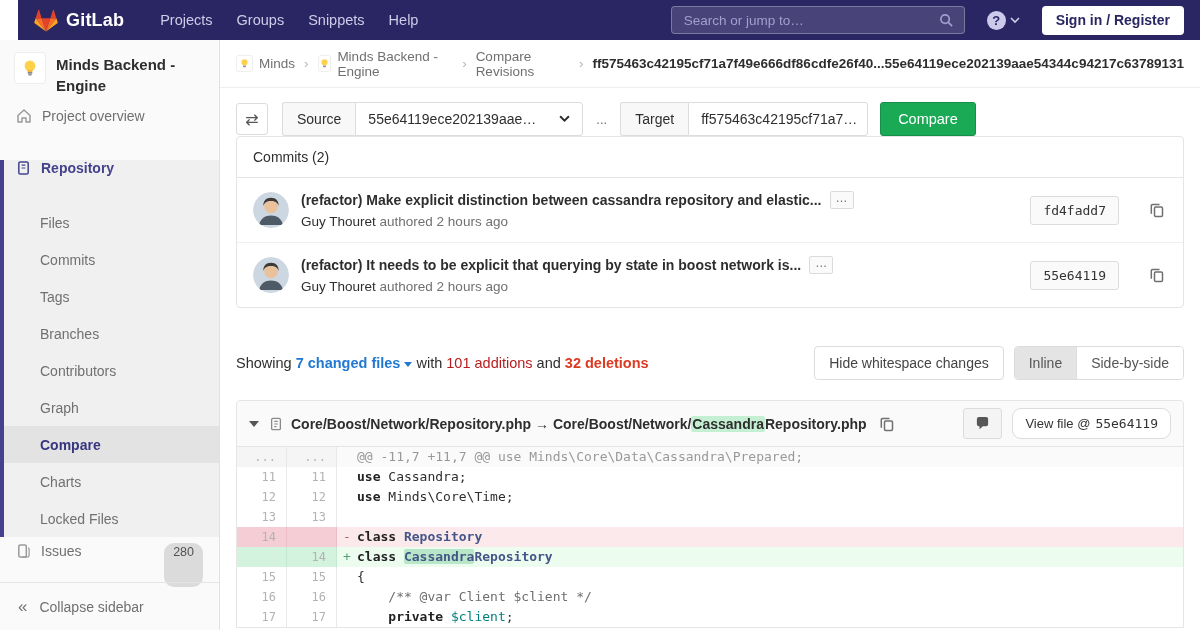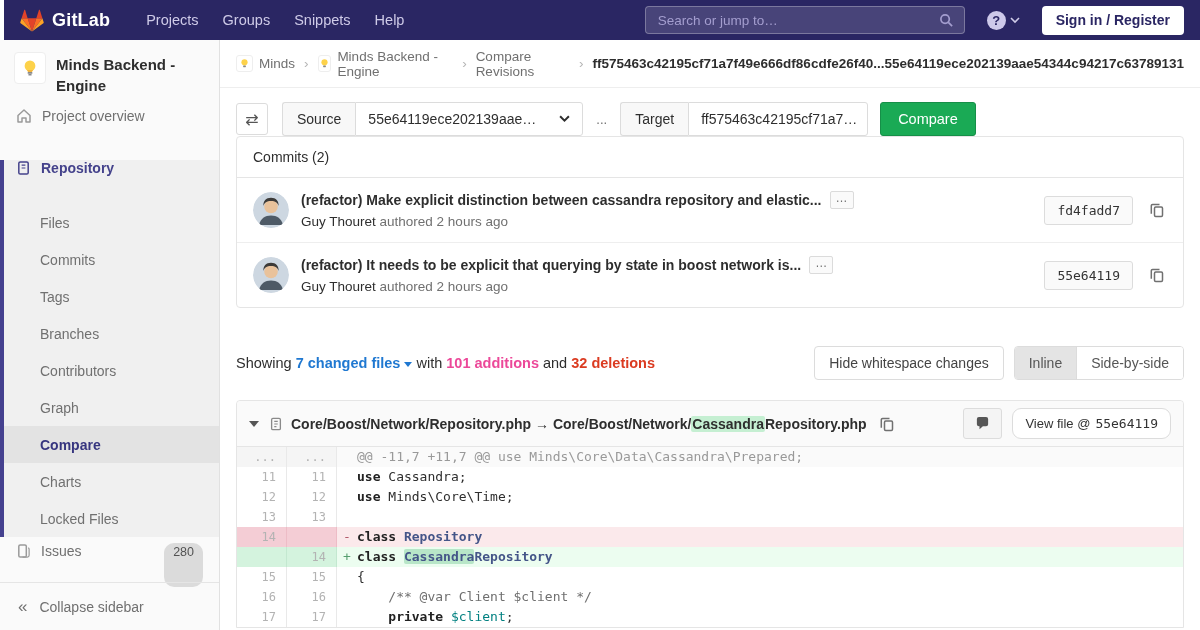--- a/index.html
+++ b/index.html
@@ -1,28 +1,28 @@
 <!DOCTYPE html>
 <html><head>
 <meta charset="utf-8">
 <style>
   * { box-sizing: border-box; }
   html, body { width:1200px; height:630px; margin:0; overflow:hidden;
     font-family:"Liberation Sans", sans-serif; background:#fff; color:#2e2e2e; }
   .mono { font-family:"DejaVu Sans Mono", monospace; }
 
   
-  .navbar { position:fixed; top:0; left:4px; right:0; height:40px; background:#2a2663;
+  .navbar { position:fixed; top:0; left:18px; right:0; height:40px; background:#2a2663;
     display:flex; align-items:center; padding:10px 16px; z-index:10; }
   .nav-left { display:flex; align-items:center; }
   .brand { display:flex; align-items:center; gap:8px; margin-right:24px; cursor:pointer; }
   .brand-name { color:#fff; font-size:18px; font-weight:700; letter-spacing:.2px; }
   .nav-link { color:#cfcbe8; font-size:14.5px; margin:0 12px; cursor:pointer; }
   .nav-right { margin-left:auto; display:flex; align-items:center; }
-  .searchbox { width:320px; height:28px; background:rgba(255,255,255,.14);
+  .searchbox { width:294px; height:28px; background:rgba(255,255,255,.14);
     border:1px solid rgba(255,255,255,.28); border-radius:4px; display:flex; align-items:center;
     padding:0 10px; margin-right:22px; }
   .searchbox input { flex:1; background:transparent; border:none; outline:none;
     color:#e6e3f7; font-size:13.5px; font-family:inherit; }
   .searchbox input::placeholder { color:#a49ecf; }
   .help-wrap { display:flex; align-items:center; gap:4px; margin-right:22px; cursor:pointer; }
   .help-circle { width:19px; height:19px; border-radius:50%; background:#cdc9ea; color:#2a2663;
     font-size:13px; font-weight:700; display:flex; align-items:center; justify-content:center; }
   .signin-btn { background:#fff; color:#2a2663; font-weight:700; font-size:14px;
     border:none; border-radius:4px; height:29px; padding:0 14px; cursor:pointer; }
@@ -85,31 +85,31 @@
   .commit-row + .commit-row { border-top:1px solid #eee; }
   .commit-avatar { width:36px; height:36px; border-radius:50%; overflow:hidden; flex:none;
     margin-right:12px; cursor:pointer; }
   .commit-main { flex:1; min-width:0; }
   .commit-title-row { display:flex; align-items:center; gap:8px; }
   .commit-title { font-size:14px; font-weight:700; color:#2e2e2e; cursor:pointer; }
   .ellipsis-btn { border:1px solid #dbdbdb; background:#fafafa; border-radius:2px; color:#707070;
     font-size:12px; line-height:8px; padding:2px 5px 6px; cursor:pointer; }
   .commit-meta { margin-top:5px; font-size:13.5px; color:#707070; }
   .commit-author { color:#2e2e2e; cursor:pointer; }
-  .commit-right { display:flex; align-items:center; gap:14px; margin-left:16px; }
+  .commit-right { display:flex; align-items:center; gap:28px; margin-left:16px; }
   .sha-box { border:1px solid #dcdcdc; background:#fafafa; border-radius:3px; padding:6px 12px;
     font-size:13px; color:#333; cursor:pointer; }
   .icon-btn { background:none; border:none; color:#707070; cursor:pointer; display:flex; padding:2px; }
 
   
   .summary-row { display:flex; align-items:center; margin-top:38px; font-size:14.5px; }
   .link-blue { color:#1f78d1; cursor:pointer; }
   .caret-blue { display:inline-block; width:0; height:0; border-left:4px solid transparent;
     border-right:4px solid transparent; border-top:5px solid #1f78d1; margin-left:4px; vertical-align:middle; }
-  .adds { color:#ec4899; font-weight:700; } .dels { color:#db3b21; font-weight:700; }
+  .adds { color:#b91c1c; font-weight:400; } .dels { color:#db3b21; font-weight:700; }
   .summary-actions { margin-left:auto; display:flex; align-items:center; gap:10px; }
   .ws-btn { border:1px solid #dcdcdc; background:#fff; border-radius:4px; padding:8px 14px;
     font-size:14px; color:#444; cursor:pointer; font-family:inherit; }
   .seg-group { display:flex; border:1px solid #dcdcdc; border-radius:4px; overflow:hidden; }
   .seg-btn { padding:8px 14px; font-size:14px; color:#565656; background:#fff; border:none;
     cursor:pointer; font-family:inherit; }
   .seg-btn.active { background:#e4e4e4; }
   .seg-btn + .seg-btn { border-left:1px solid #dcdcdc; }
 
   

